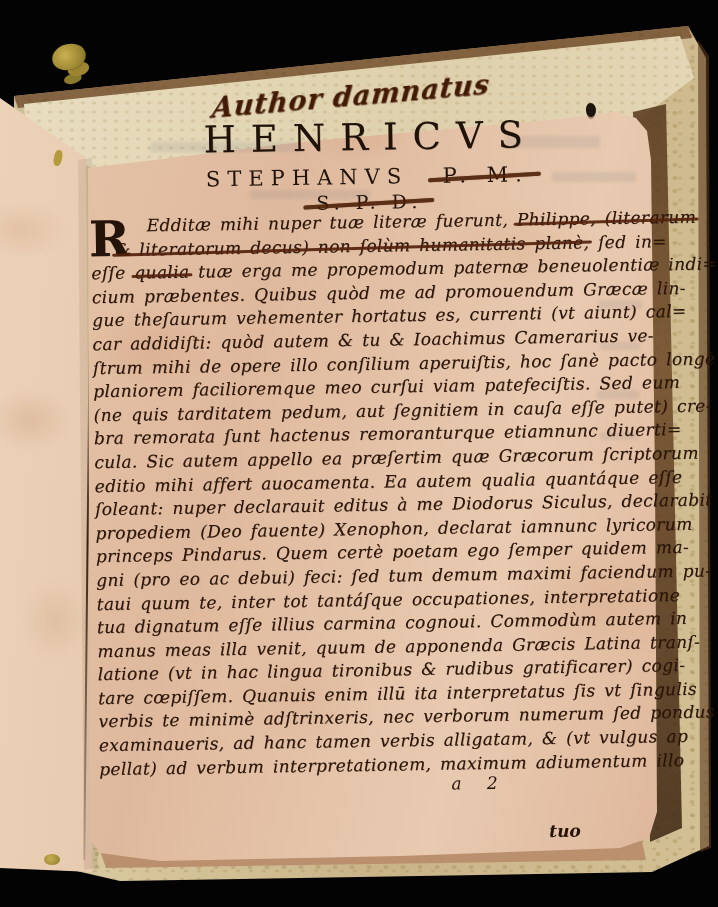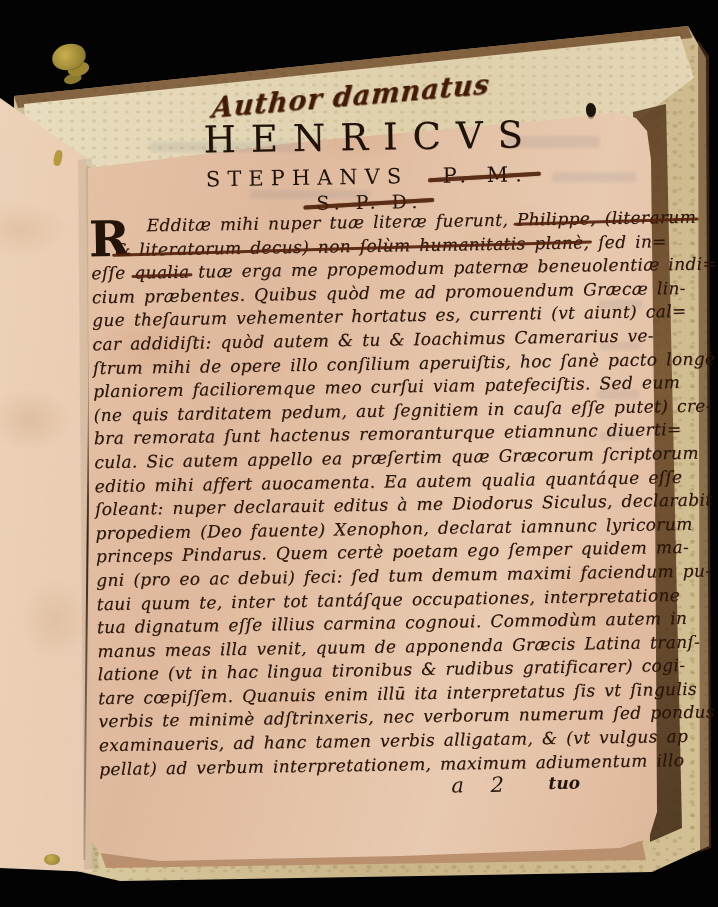--- a/index.html
+++ b/index.html
@@ -110,22 +110,22 @@
   .body-line:nth-child(2){padding-left:24px;}
   .drop-cap{
     position:absolute;left:-2px;top:1px;font-style:normal;font-size:49px;line-height:46px;
     font-weight:bold;color:#241309;
   }
   .struck{position:relative;display:inline-block;}
   .struck::after{
     content:"";position:absolute;left:-3px;right:-3px;top:54%;height:3.4px;
     background:#54220c;border-radius:2px;transform:rotate(-.7deg);opacity:.92;
   }
-  .footer-sig{position:absolute;left:447px;top:775px;font-size:21px;font-style:italic;letter-spacing:10px;color:#241309;}
-  .footer-catch{position:absolute;left:544px;top:776px;font-size:17px;font-style:italic;font-weight:bold;color:#241309;}
+  .footer-sig{position:absolute;left:447px;top:775px;font-size:17px;font-style:italic;letter-spacing:10px;color:#241309;}
+  .footer-catch{position:absolute;left:544px;top:824px;font-size:17px;font-style:italic;font-weight:bold;color:#241309;}
 
   
   .ink-blot{position:absolute;left:586px;top:103px;width:10px;height:14px;background:#1d140d;border-radius:45% 55% 50% 50%;box-shadow:0 3px 1px -1px rgba(60,50,40,.45);}
   .tie{position:absolute;border-radius:50%;}
   .tie-knot{left:52px;top:44px;width:34px;height:26px;
     background:radial-gradient(circle at 40% 40%,#cbb051,#94802f 70%,#6e5d20);
     box-shadow:6px 14px 0 -6px #9c8430, -2px 22px 0 -8px #8a7a2e;transform:rotate(-15deg);}
   .tie-thread{left:54px;top:150px;width:8px;height:16px;background:#b59a3e;border-radius:40%;transform:rotate(12deg);}
   .tie-bottom{left:44px;top:854px;width:16px;height:11px;background:radial-gradient(circle at 40% 40%,#c9ae4f,#8a7a2e);border-radius:50%;}
 </style>

